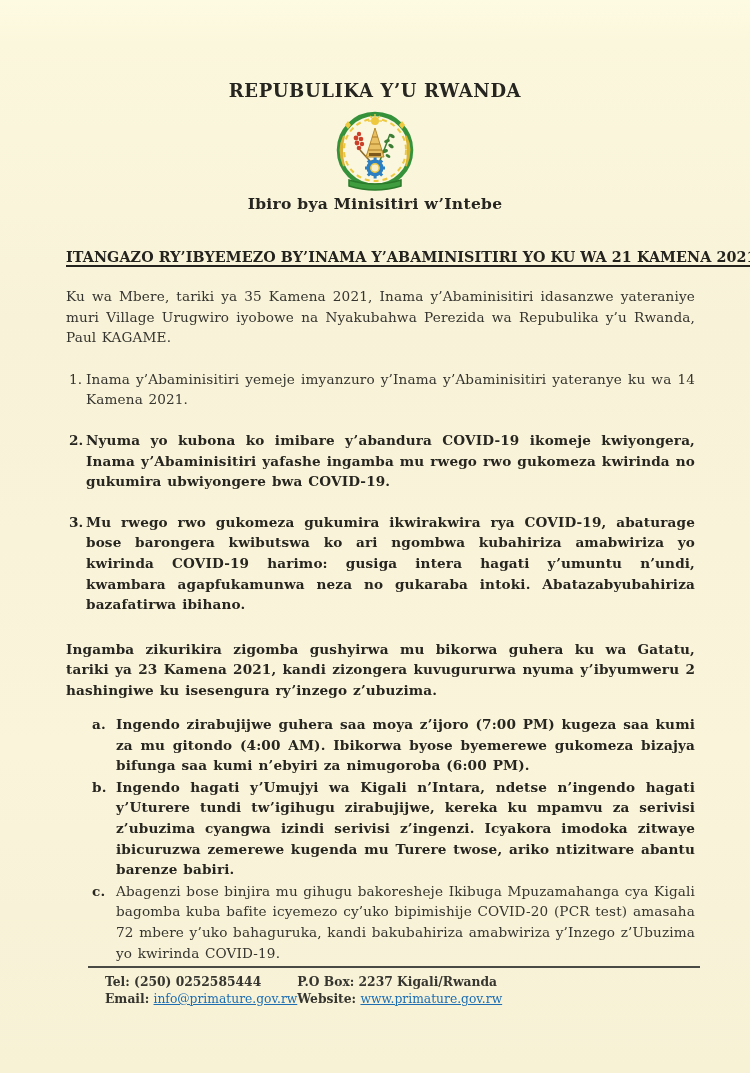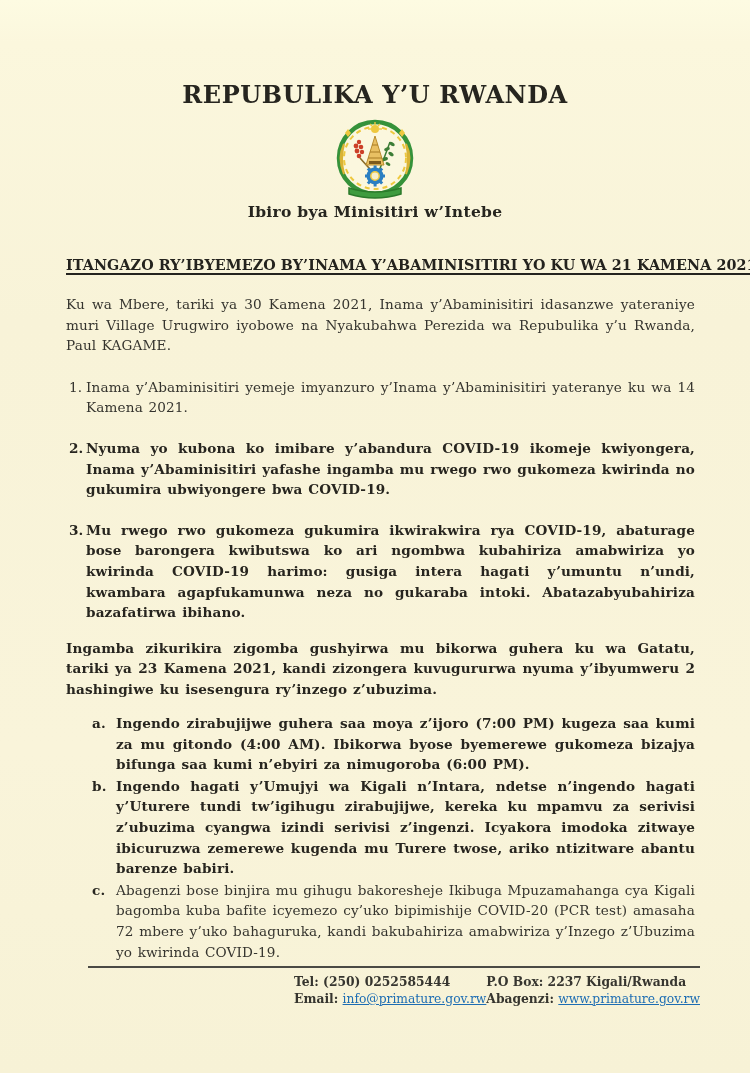--- a/index.html
+++ b/index.html
@@ -9,21 +9,21 @@
     background:#e8e4cf;
   }
   .page{
     position:relative;width:750px;height:1073px;
     background:linear-gradient(180deg,#fdfbe2 0%,#fbf7dd 4%,#f8f3d8 30%,#f9f4da 70%,#f7f2d6 100%);
     color:#2f2e2a;
     box-sizing:border-box;
   }
   .letterhead{padding-top:80px;text-align:center;}
   .republic-title{
-    font-size:24px;font-weight:bold;color:#26251f;
+    font-size:18px;font-weight:bold;color:#26251f;
     letter-spacing:0.6px;
   }
   .emblem-wrap{margin-top:7px;height:86px;}
   .office-title{
     font-size:15.5px;font-weight:bold;color:#26251f;
     letter-spacing:0.3px;
   }
   .content{padding:0 55px 0 66px;}
   .doc-title{
     margin-top:36px;
@@ -37,34 +37,34 @@
   }
   .para{
     font-size:13.6px;line-height:20.6px;text-align:justify;
     color:#35342e;letter-spacing:0.15px;word-spacing:1px;
   }
   .intro{margin-top:21px;}
   .bold{font-weight:bold;color:#27251f;}
   .num-list{margin-top:21px;}
   .num-list .list-item{display:flex;margin-bottom:20px;}
   .num-list .list-item:last-child{margin-bottom:0;}
-  .measures{margin-top:15px;}
+  .measures{margin-top:24px;}
   .letter-list{margin-top:12px;padding-left:26px;}
   .letter-list .list-item{display:flex;margin-bottom:1px;}
   .marker{flex:none;width:20px;padding-left:3px;box-sizing:border-box;}
   .letter-list .marker{width:24px;padding-left:0;}
   .item-text{flex:1;}
   .footer{
     position:absolute;left:72px;right:50px;top:966px;
   }
   .footer-rule{
     height:0;border-top:2.5px solid #4a4a44;margin-left:16px;
   }
   .footer-cols{
-    display:flex;justify-content:flex-end;
+    display:flex;justify-content:flex-start;
     margin-top:5px;padding-left:33px;
   }
   .footer-col{font-size:12.3px;line-height:17px;font-weight:bold;color:#36352f;}
   .footer-col.right{text-align:left;}
   .footer a{
     color:#1d6db3;text-decoration:underline;font-weight:normal;
   }
 </style>
 </head>
 <body>
@@ -140,21 +140,21 @@
     </div>
 
     <div class="office-title">Ibiro bya Minisitiri w’Intebe</div>
   </div>
 
   <div class="content">
     <div class="doc-title">
       <span>ITANGAZO RY’IBYEMEZO BY’INAMA Y’ABAMINISITIRI YO KU WA 21 KAMENA 2021</span>
     </div>
 
-    <p class="para intro">Ku wa Mbere, tariki ya 30 Kamena 2021, Inama y’Abaminisitiri idasanzwe yateraniye muri Village Urugwiro iyobowe na Nyakubahwa Perezida wa Repubulika y’u Rwanda, Paul KAGAME.</p>
+    <p class="para intro">Ku wa Mbere, tariki ya 35 Kamena 2021, Inama y’Abaminisitiri idasanzwe yateraniye muri Village Urugwiro iyobowe na Nyakubahwa Perezida wa Repubulika y’u Rwanda, Paul KAGAME.</p>
 
     <div class="num-list" id="num-list">
         <div class="list-item para">
           <span class="marker">1.</span>
           <span class="item-text">Inama y’Abaminisitiri yemeje imyanzuro y’Inama y’Abaminisitiri yateranye ku wa 14 Kamena 2021.</span>
         </div>
         <div class="list-item para bold">
           <span class="marker bold">2.</span>
           <span class="item-text">Nyuma yo kubona ko imibare y’abandura COVID-19 ikomeje kwiyongera, Inama y’Abaminisitiri yafashe ingamba mu rwego rwo gukomeza kwirinda no gukumira ubwiyongere bwa COVID-19.</span>
         </div>
@@ -184,18 +184,18 @@
 
   <div class="footer">
     <div class="footer-rule"></div>
     <div class="footer-cols">
       <div class="footer-col">
         <div><span>Tel:</span> <span>(250) 0252585444</span></div>
         <div><span>Email:</span> <a href="#">info@primature.gov.rw</a></div>
       </div>
       <div class="footer-col right">
         <div><span>P.O Box:</span> <span>2237 Kigali/Rwanda</span></div>
-        <div><span>Abagenzi:</span> <a href="#">www.primature.gov.rw</a></div>
+        <div><span>Website:</span> <a href="#">www.primature.gov.rw</a></div>
       </div>
     </div>
   </div>
 
 </div>
 
 </body></html>

